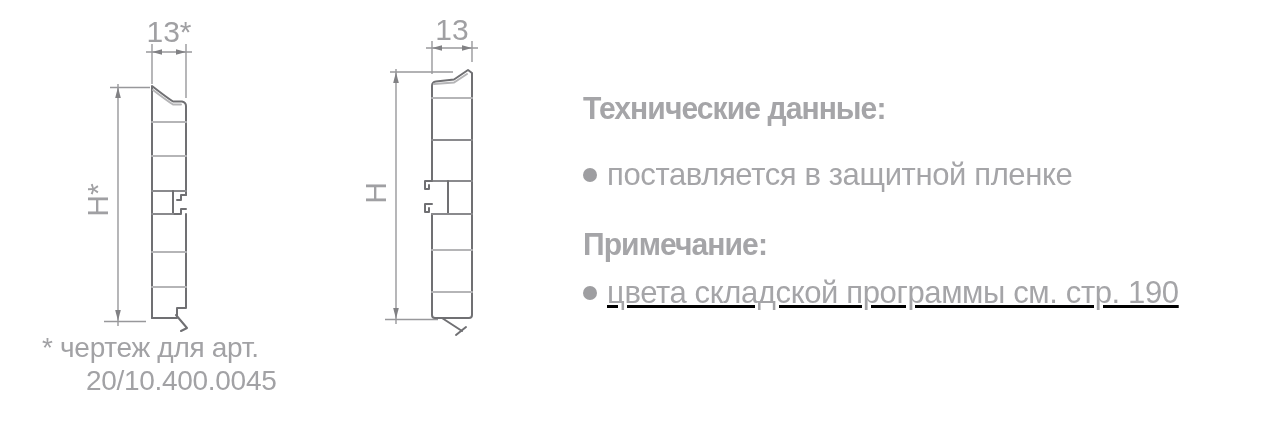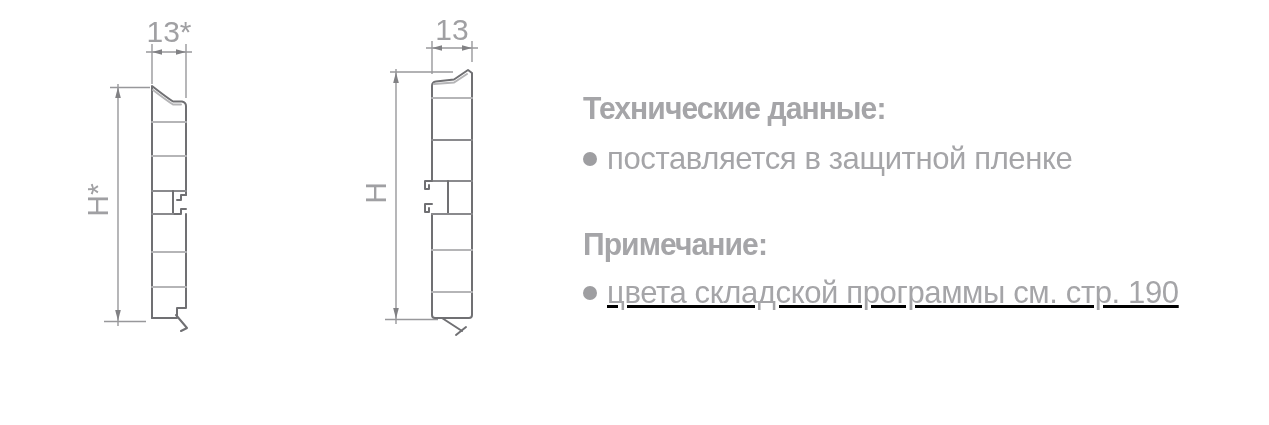--- a/index.html
+++ b/index.html
@@ -43,21 +43,21 @@
     transform-origin: left top;
   }
   #tech-heading { top: 90px; }
   #note-heading { top: 226px; }
   .bullet-row {
     position: absolute;
     display: flex;
     align-items: center;
     white-space: nowrap;
   }
-  #tech-row { top: 140px; }
+  #tech-row { top: 156px; }
   #note-row { top: 274px; text-decoration: underline; }
   .bullet {
     width: 14px; height: 14px;
     border-radius: 50%;
     background: #9e9ea1;
     margin-right: 10px;
     flex: 0 0 auto;
   }
   .bullet-text {
     font-size: 32px;
@@ -150,20 +150,24 @@
       <line class="prof-dark" x1="98" y1="181" x2="98" y2="214"></line>
       <line class="prof-mid" x1="82" y1="214" x2="122" y2="214"></line>
       <line class="prof-light" x1="82" y1="250" x2="122" y2="250"></line>
       <line class="prof-light" x1="82" y1="292" x2="122" y2="292"></line>
 
       <path class="prof-dark" d="M92,318 L112,331"></path>
       <path class="prof-dark" d="M106,335 L116,327"></path>
     </g>
   </svg>
 
+  <div class="footnote">
+    <div class="fn-line1">* чертеж для арт.</div>
+    <div class="fn-line2">20/10.400.0045</div>
+  </div>
 
   <div class="textcol">
     <h2 class="tc-heading" id="tech-heading">Технические данные:</h2>
 
     <div class="bullet-row" id="tech-row">
       <span class="bullet"></span>
       <span class="bullet-text">поставляется в защитной пленке</span>
     </div>
 
     <h2 class="tc-heading" id="note-heading">Примечание:</h2>

